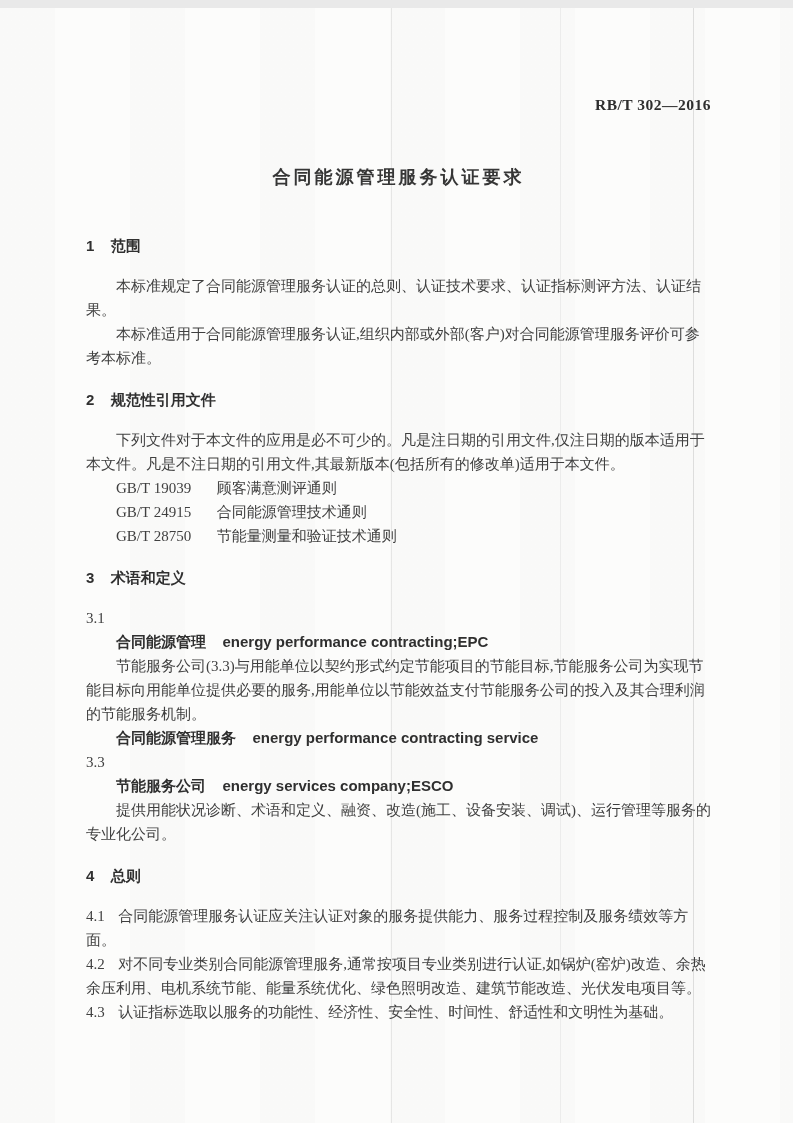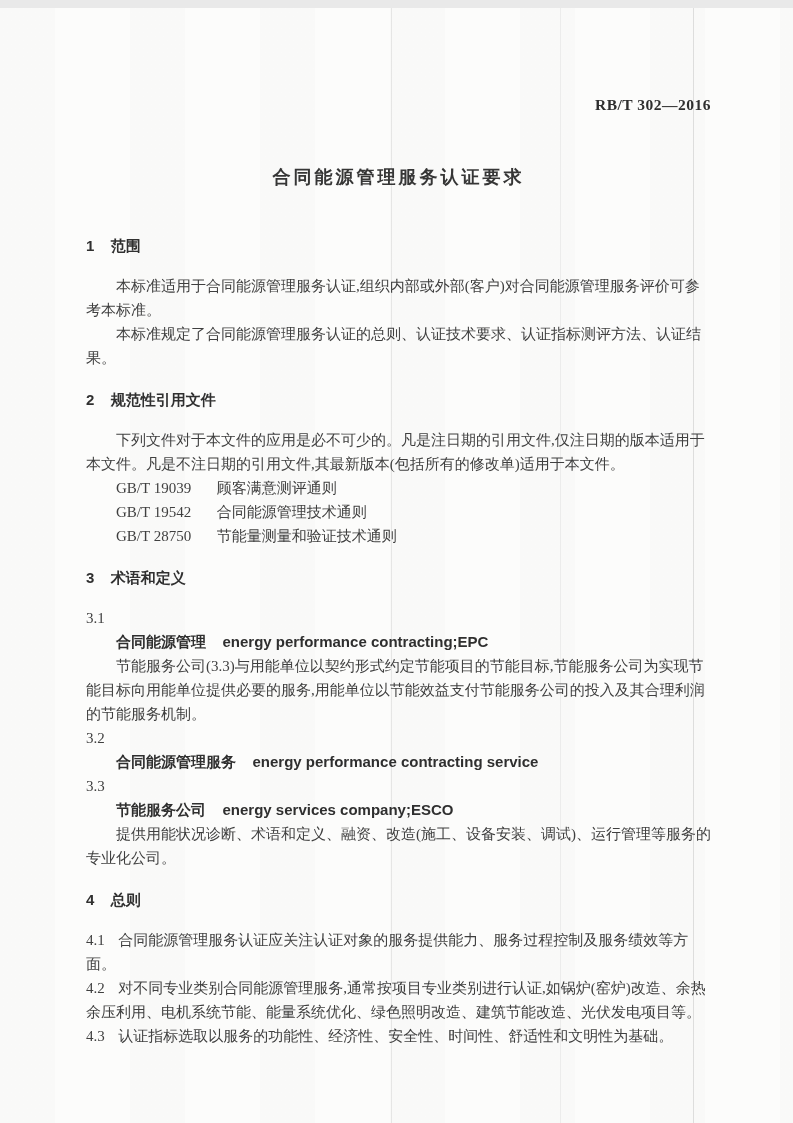--- a/index.html
+++ b/index.html
@@ -60,48 +60,47 @@
 
 <div class="page">
 
   <div class="doc-num">RB/T 302—2016</div>
 
   <div class="doc-title">合同能源管理服务认证要求</div>
 
   <div class="sec-head">
     <span class="num">1</span><span>范围</span>
   </div>
+  <p class="para">本标准规定了合同能源管理服务认证的总则、认证技术要求、认证指标测评方法、认证结果。</p>
   <p class="para">本标准适用于合同能源管理服务认证,组织内部或外部(客户)对合同能源管理服务评价可参考本标准。</p>
-  <p class="para">本标准规定了合同能源管理服务认证的总则、认证技术要求、认证指标测评方法、认证结果。</p>
 
   <div class="sec-head">
     <span class="num">2</span><span>规范性引用文件</span>
   </div>
   <p class="para">下列文件对于本文件的应用是必不可少的。凡是注日期的引用文件,仅注日期的版本适用于本文件。凡是不注日期的引用文件,其最新版本(包括所有的修改单)适用于本文件。</p>
   <p class="ref-line">
     <span class="code">GB/T 19039</span><span>顾客满意测评通则</span>
   </p>
   <p class="ref-line">
-    <span class="code">GB/T 19542</span><span>合同能源管理技术通则</span>
+    <span class="code">GB/T 24915</span><span>合同能源管理技术通则</span>
   </p>
   <p class="ref-line">
     <span class="code">GB/T 28750</span><span>节能量测量和验证技术通则</span>
   </p>
 
   <div class="sec-head">
     <span class="num">3</span><span>术语和定义</span>
   </div>
 
   <p class="term-num">3.1</p>
   <p class="term-line">
     <span>合同能源管理</span><span class="en">energy performance contracting;EPC</span>
   </p>
   <p class="para">节能服务公司(3.3)与用能单位以契约形式约定节能项目的节能目标,节能服务公司为实现节能目标向用能单位提供必要的服务,用能单位以节能效益支付节能服务公司的投入及其合理利润的节能服务机制。</p>
 
-  <p class="term-num">3.2</p>
   <p class="term-line">
     <span>合同能源管理服务</span><span class="en">energy performance contracting service</span>
   </p>
 
   <p class="term-num">3.3</p>
   <p class="term-line">
     <span>节能服务公司</span><span class="en">energy services company;ESCO</span>
   </p>
   <p class="para">提供用能状况诊断、术语和定义、融资、改造(施工、设备安装、调试)、运行管理等服务的专业化公司。</p>
 

